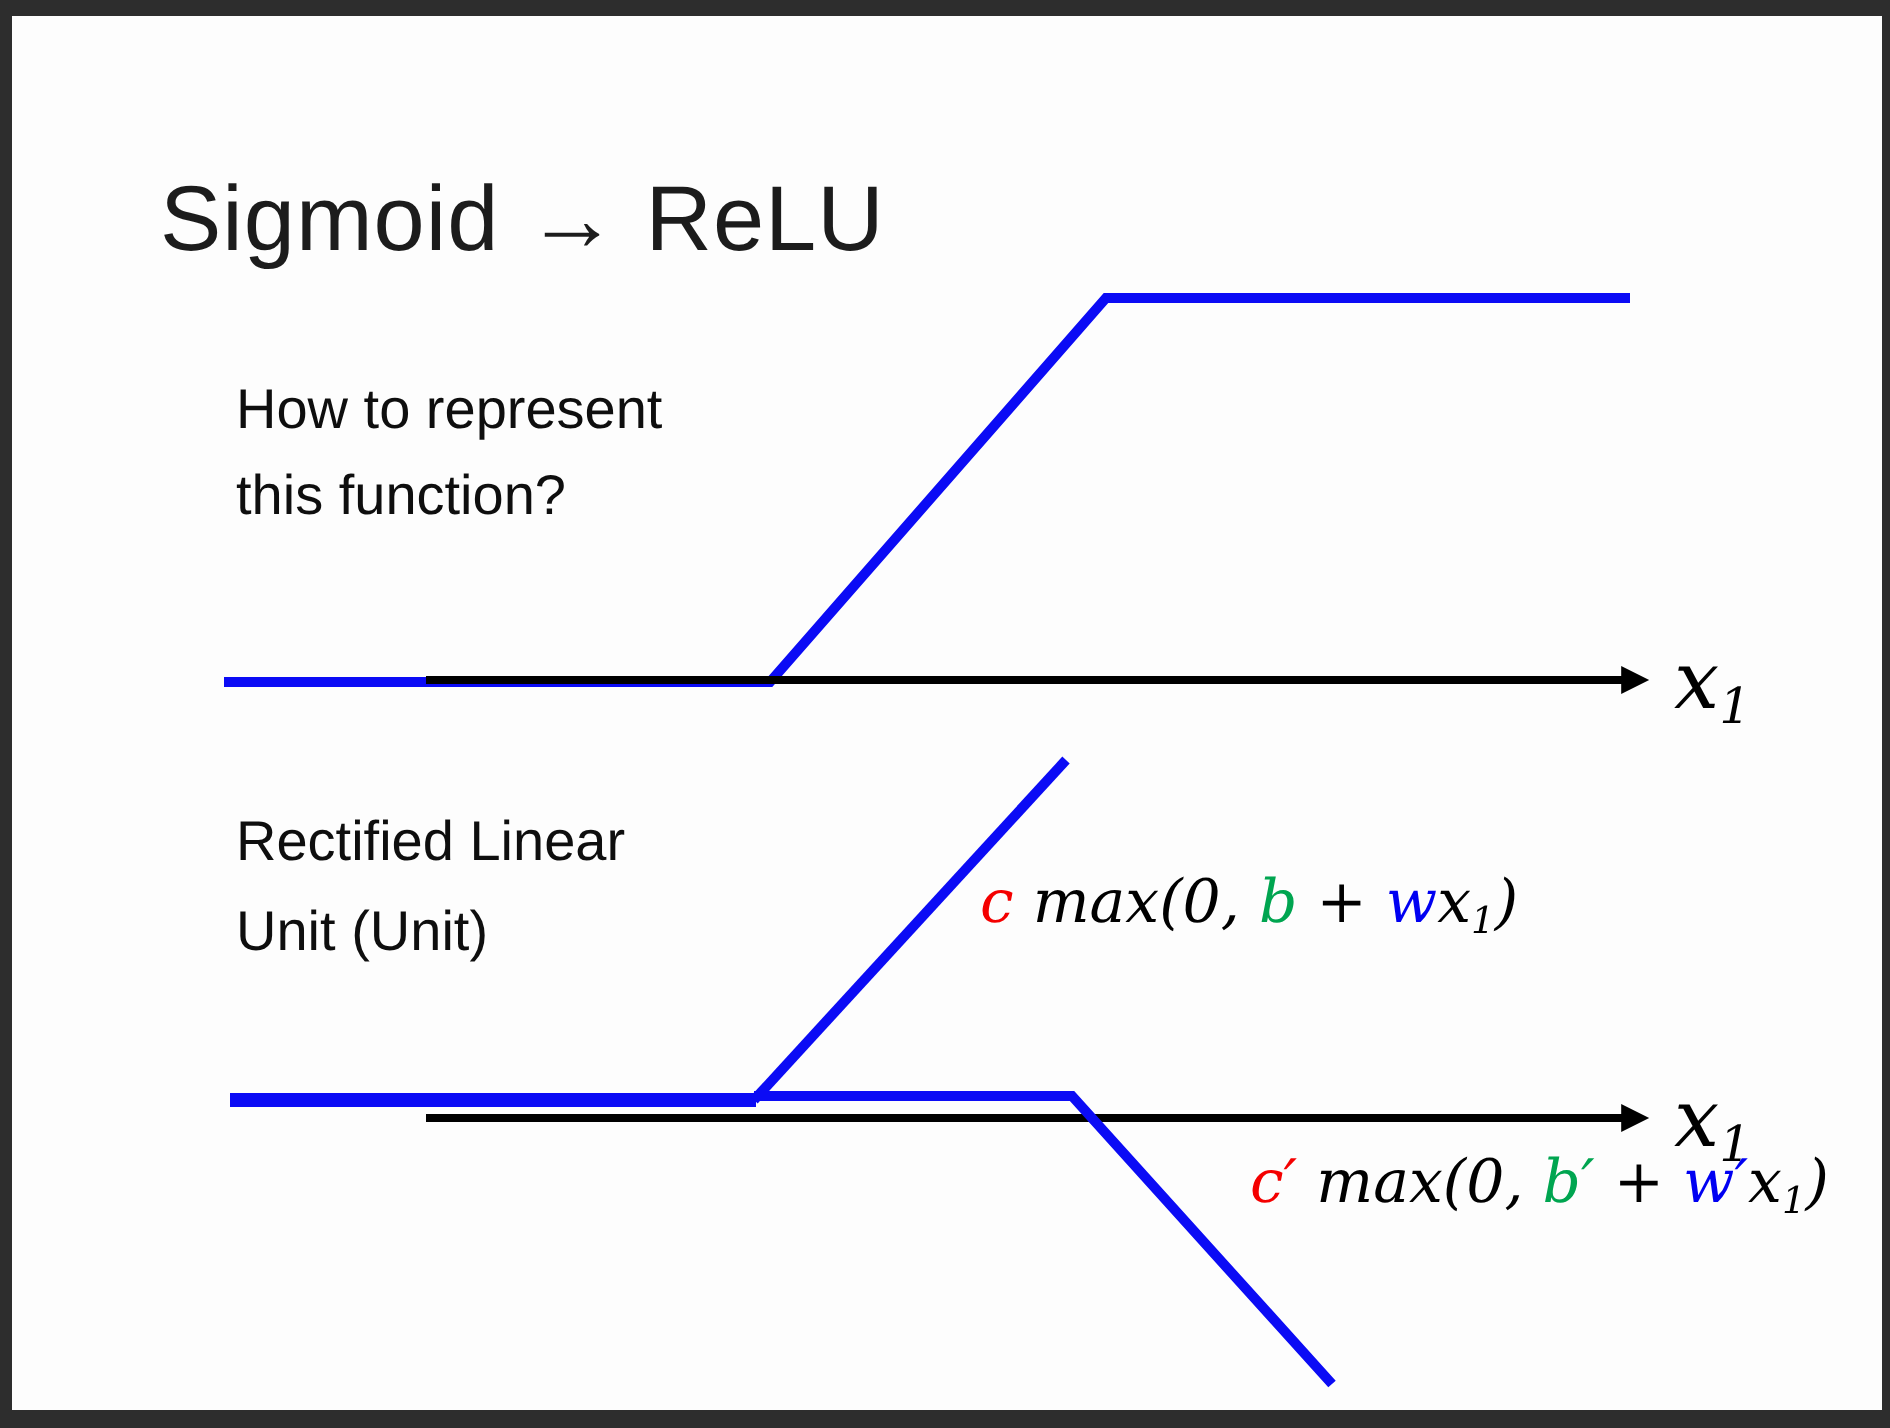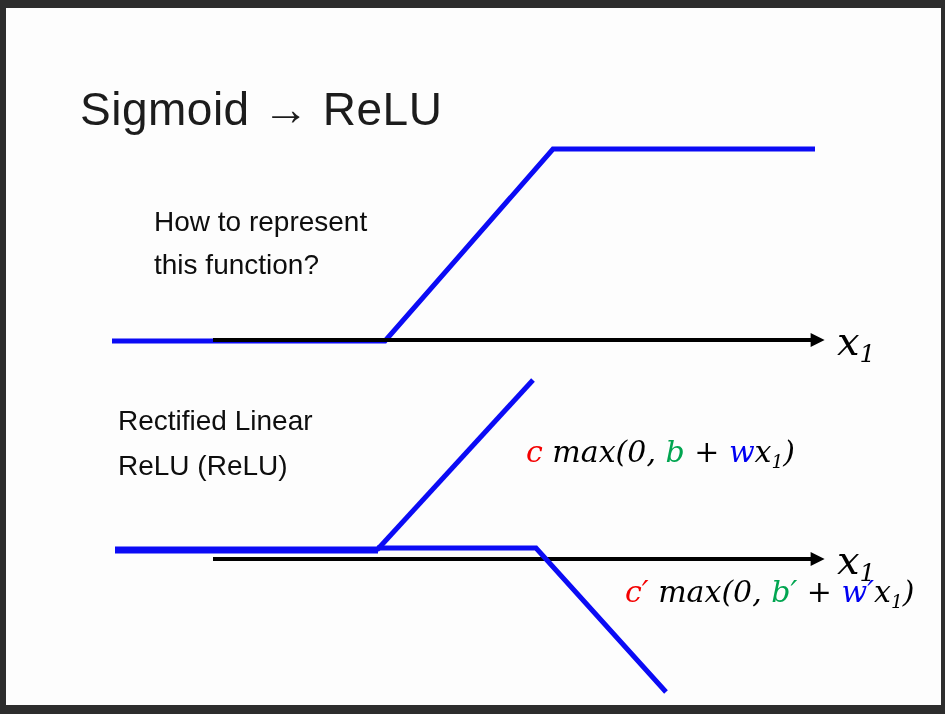--- a/index.html
+++ b/index.html
@@ -3,28 +3,28 @@
 <meta charset="utf-8">
 <style>
   html,body{margin:0;padding:0;}
   body{width:945px;height:714px;font-family:"Liberation Sans","DejaVu Sans",sans-serif;}
   .canvas{position:relative;width:945px;height:714px;background:#2d2d2d;overflow:hidden;}
   .slide{position:absolute;left:6px;top:8px;width:935px;height:697px;background:#fdfdfd;}
   .overlay{position:absolute;left:0;top:0;width:945px;height:714px;}
   .abs{position:absolute;}
   .title{left:80px;top:82px;font-size:46px;color:#1c1c1c;letter-spacing:0.5px;white-space:nowrap;}
   .note{font-size:28px;color:#0e0e0e;white-space:pre-line;}
-  .q1{left:118px;top:200px;line-height:43px;margin-left:36px;}
+  .q1{left:118px;top:183px;line-height:43px;}
   .q2{left:118px;top:398px;line-height:45px;}
   .math{font-family:"DejaVu Serif","Liberation Serif",serif;font-style:italic;color:#000;white-space:nowrap;}
   .axis-label{font-size:40px;}
   .axis-label-top{left:837px;top:318px;}
   .axis-label-bottom{left:837px;top:537px;}
   .formula{font-size:30px;}
-  .f1{left:526px;top:434px;}
+  .f1{left:490px;top:434px;}
   .f2{left:625px;top:574px;}
   sub{font-size:0.62em;vertical-align:-0.3em;line-height:0;}
 </style>
 </head>
 <body>
 
 <div class="canvas" style="background: rgb(45, 45, 45);">
   <div class="slide" style="background: rgb(253, 253, 253);"></div>
 
   <svg class="overlay" width="945" height="714" viewBox="0 0 945 714" xmlns="http://www.w3.org/2000/svg">
@@ -42,21 +42,21 @@
         <polyline points="377,548 536,548 666,692" fill="none" stroke="#0b0bf5" stroke-width="5"></polyline>
       </g>
   </svg>
 
   <div class="abs title">Sigmoid → ReLU</div>
 
   <div class="abs note q1">How to represent
 this function?</div>
 
   <div class="abs note q2">Rectified Linear
-ReLU (ReLU)</div>
+Unit (Unit)</div>
 
   <div class="abs math axis-label axis-label-top"><span>x</span><sub>1</sub></div>
 
   <div class="abs math axis-label axis-label-bottom"><span>x</span><sub>1</sub></div>
 
   <div class="abs math formula f1"><span style="color: rgb(244, 0, 0);">c</span><span style="color: rgb(0, 0, 0);"> max(0, </span><span style="color: rgb(0, 165, 80);">b</span><span style="color: rgb(0, 0, 0);"> + </span><span style="color: rgb(0, 0, 242);">w</span><span style="color: rgb(0, 0, 0);">x</span><sub style="color: rgb(0, 0, 0);">1</sub><span style="color: rgb(0, 0, 0);">)</span></div>
 
   <div class="abs math formula f2"><span style="color: rgb(244, 0, 0);">c′</span><span style="color: rgb(0, 0, 0);"> max(0, </span><span style="color: rgb(0, 165, 80);">b′</span><span style="color: rgb(0, 0, 0);"> + </span><span style="color: rgb(0, 0, 242);">w′</span><span style="color: rgb(0, 0, 0);">x</span><sub style="color: rgb(0, 0, 0);">1</sub><span style="color: rgb(0, 0, 0);">)</span></div>
 </div>
 

